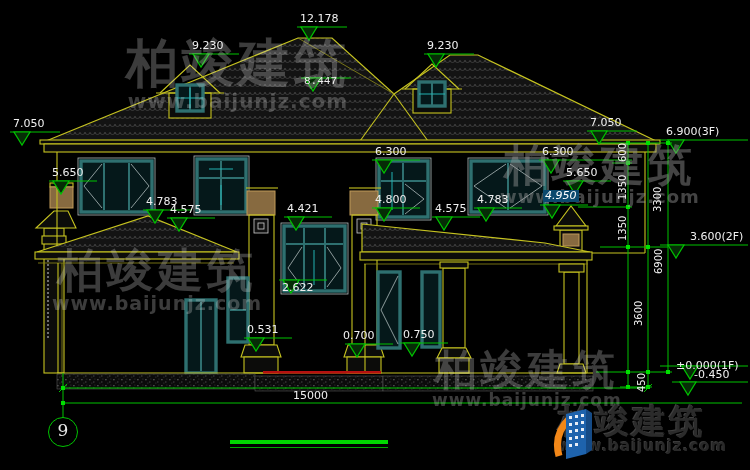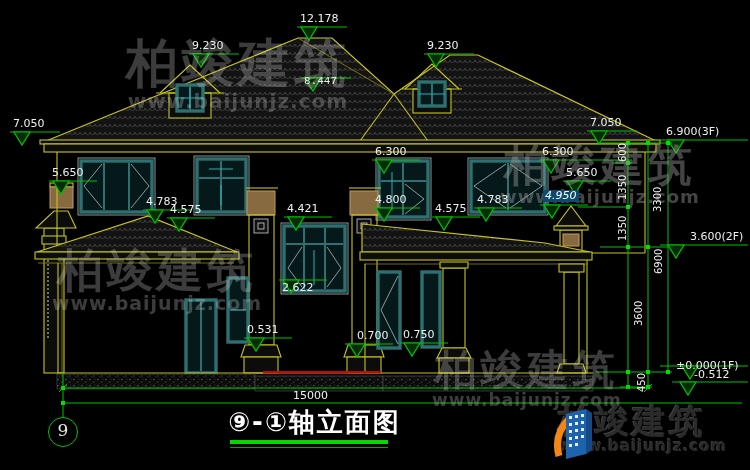--- a/index.html
+++ b/index.html
@@ -342,36 +342,35 @@
 <div class="lbl" style="left:566px;top:167px;">5.650</div>
 <div class="lbl" style="left:375px;top:194px;">4.800</div>
 <div class="lbl" style="left:477px;top:194px;">4.783</div>
 <div class="lbl" style="left:435px;top:203px;">4.575</div>
 <div class="lbl" style="left:146px;top:196px;">4.783</div>
 <div class="lbl" style="left:170px;top:204px;">4.575</div>
 <div class="lbl hl" style="left:543px;top:190px;">4.950</div>
 <div class="lbl" style="left:287px;top:203px;">4.421</div>
 <div class="lbl" style="left:282px;top:266px;margin-top:16px;">2.622</div>
 <div class="lbl" style="left:247px;top:324px;">0.531</div>
-<div class="lbl" style="left:357px;top:330px;">0.700</div>
+<div class="lbl" style="left:343px;top:330px;">0.700</div>
 <div class="lbl" style="left:403px;top:329px;">0.750</div>
 <div class="lbl" style="left:676px;top:360px;">±0.000(1F)</div>
-<div class="lbl" style="left:694px;top:369px;">-0.512</div>
+<div class="lbl" style="left:694px;top:369px;">-0.450</div>
 <div class="lbl" style="left:690px;top:231px;">3.600(2F)</div>
 <div class="lbl" style="left:293px;top:390px;">15000</div>
 
 <div class="lbl vert" style="left:617px;top:162px;">600</div>
 <div class="lbl vert" style="left:617px;top:200px;">1350</div>
 <div class="lbl vert" style="left:617px;top:241px;">1350</div>
 <div class="lbl vert" style="left:652px;top:212px;">3300</div>
 <div class="lbl vert" style="left:633px;top:326px;">3600</div>
 <div class="lbl vert" style="left:636px;top:392px;">450</div>
 <div class="lbl vert" style="left:653px;top:274px;">6900</div>
 
-<div id="title-block">⑨-①轴立面图</div>
 <div id="title-ul1"></div>
 <div id="title-ul2"></div>
 <div id="axis-num">9</div>
 
 <div id="logo">
   <svg width="46" height="58" viewBox="0 0 46 58">
     <path d="M7,52 Q1,30 18,14" stroke="#f28718" stroke-width="7" fill="none"></path>
     <polygon points="14,10 34,5 34,50 14,55" fill="#1e63ad"></polygon>
     <polygon points="34,5 40,9 40,46 34,50" fill="#154a85"></polygon>
     <g fill="#e8eef6">

